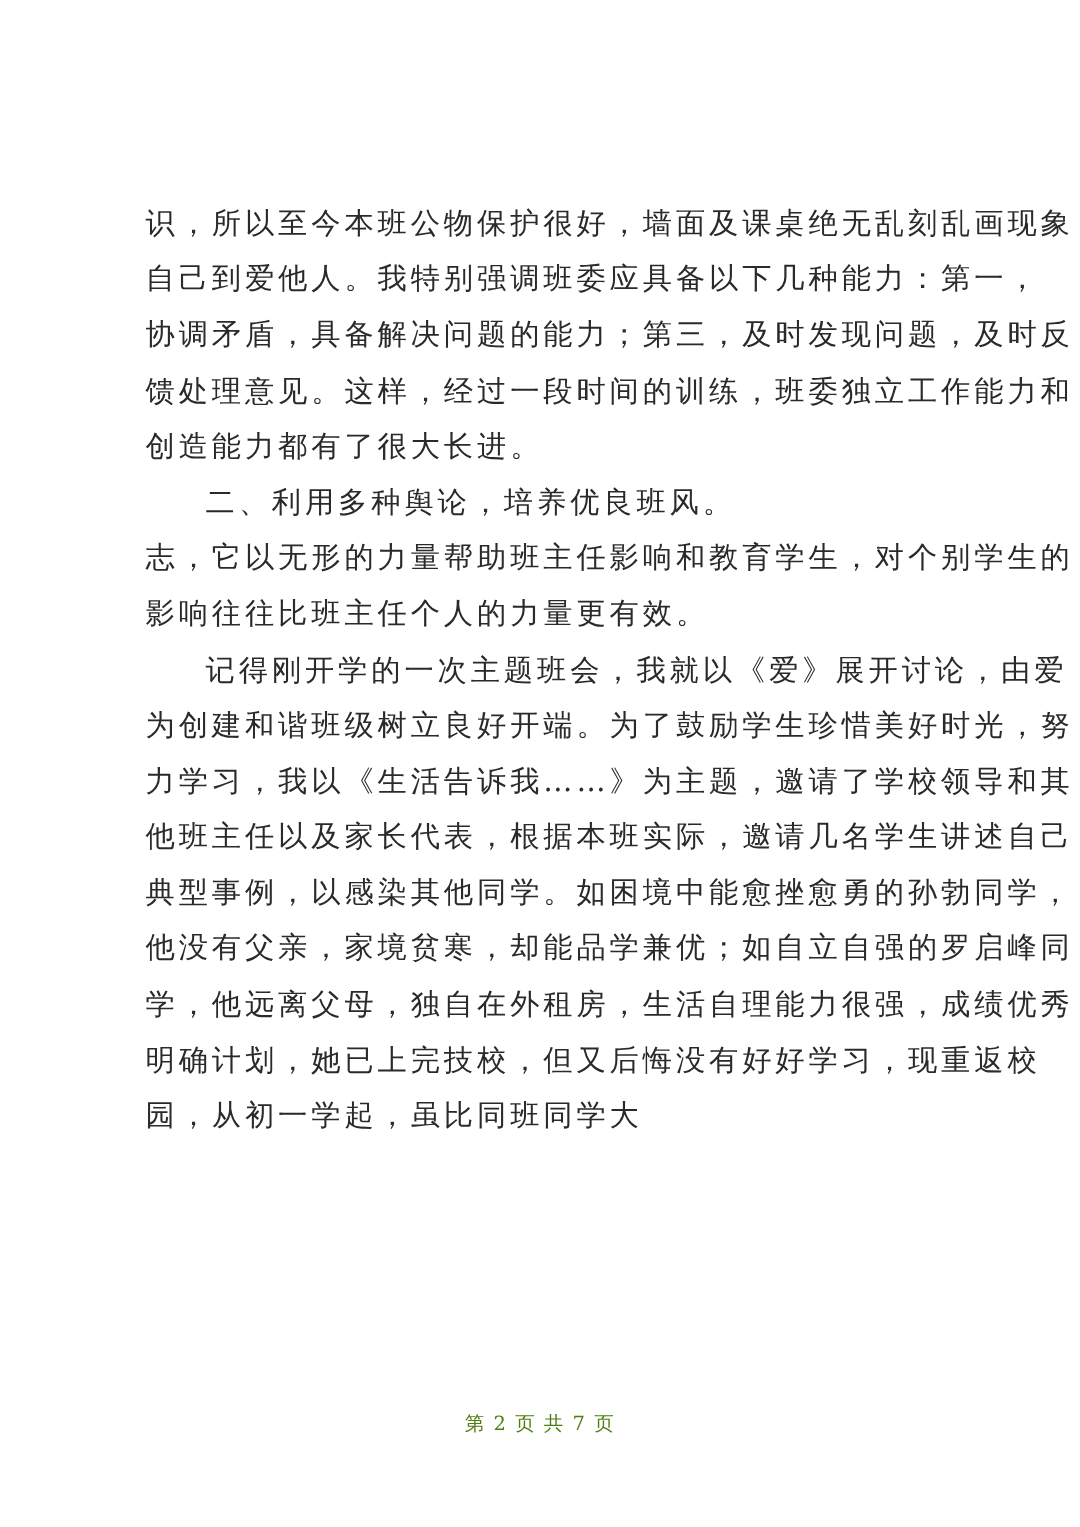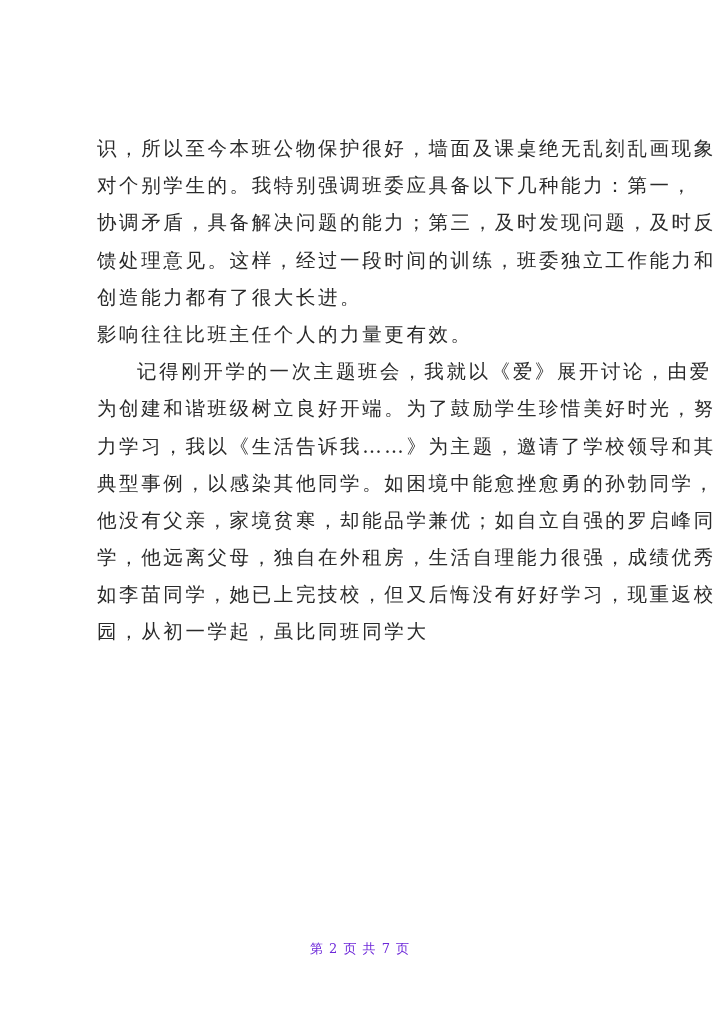--- a/index.html
+++ b/index.html
@@ -40,39 +40,42 @@
     .line.indent {
       padding-left: 40px;
     }
     .footer {
       position: absolute;
       left: 0;
       width: 720px;
       top: 940px;
       text-align: center;
       font-size: 13px;
-      color: #6d28d9;
+      color: #4d7c0f;
       letter-spacing: 1px;
     }
   </style>
 </head>
 <body>
 
 <div class="page">
   <div class="body-text">
     <div class="line">识，所以至今本班公物保护很好，墙面及课桌绝无乱刻乱画现象，</div>
-    <div class="line">对个别学生的。我特别强调班委应具备以下几种能力：第一，</div>
+    <div class="line">自己到爱他人。我特别强调班委应具备以下几种能力：第一，</div>
     <div class="line">协调矛盾，具备解决问题的能力；第三，及时发现问题，及时反</div>
     <div class="line">馈处理意见。这样，经过一段时间的训练，班委独立工作能力和</div>
     <div class="line">创造能力都有了很大长进。</div>
+    <div class="line indent">二、利用多种舆论，培养优良班风。</div>
+    <div class="line">志，它以无形的力量帮助班主任影响和教育学生，对个别学生的</div>
     <div class="line">影响往往比班主任个人的力量更有效。</div>
     <div class="line indent">记得刚开学的一次主题班会，我就以《爱》展开讨论，由爱</div>
     <div class="line">为创建和谐班级树立良好开端。为了鼓励学生珍惜美好时光，努</div>
     <div class="line">力学习，我以《生活告诉我……》为主题，邀请了学校领导和其</div>
+    <div class="line">他班主任以及家长代表，根据本班实际，邀请几名学生讲述自己</div>
     <div class="line">典型事例，以感染其他同学。如困境中能愈挫愈勇的孙勃同学，</div>
     <div class="line">他没有父亲，家境贫寒，却能品学兼优；如自立自强的罗启峰同</div>
     <div class="line">学，他远离父母，独自在外租房，生活自理能力很强，成绩优秀；</div>
-    <div class="line">如李苗同学，她已上完技校，但又后悔没有好好学习，现重返校</div>
+    <div class="line">明确计划，她已上完技校，但又后悔没有好好学习，现重返校</div>
     <div class="line">园，从初一学起，虽比同班同学大</div>
   </div>
 
   <div class="footer">第 2 页  共 7 页</div>
 </div>
 
 </body></html>

